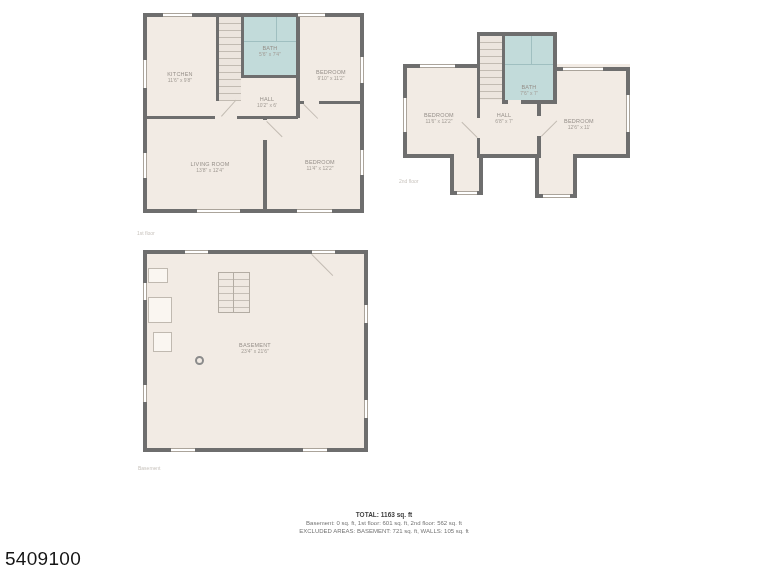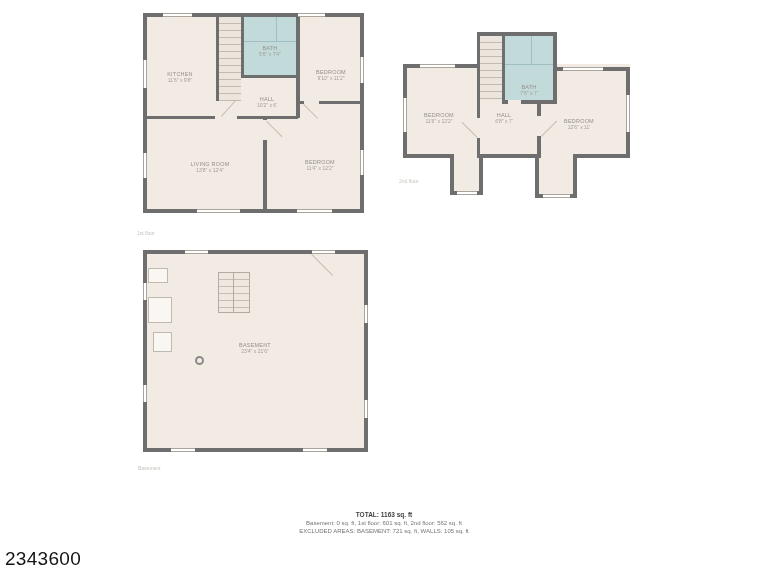--- a/index.html
+++ b/index.html
@@ -195,15 +195,15 @@
     </div>
     <div class="cap" style="left:-5px;top:215px">Basement</div>
   </div>
 
   <div id="summary">
     <div class="s1">TOTAL: 1163 sq. ft</div>
     <div class="s2">Basement: 0 sq. ft, 1st floor: 601 sq. ft, 2nd floor: 562 sq. ft</div>
     <div class="s2">EXCLUDED AREAS: BASEMENT: 721 sq. ft, WALLS: 105 sq. ft</div>
   </div>
 
-  <div id="listing-id">2343600</div>
+  <div id="listing-id">5409100</div>
 
 </div>
 
 </body></html>

